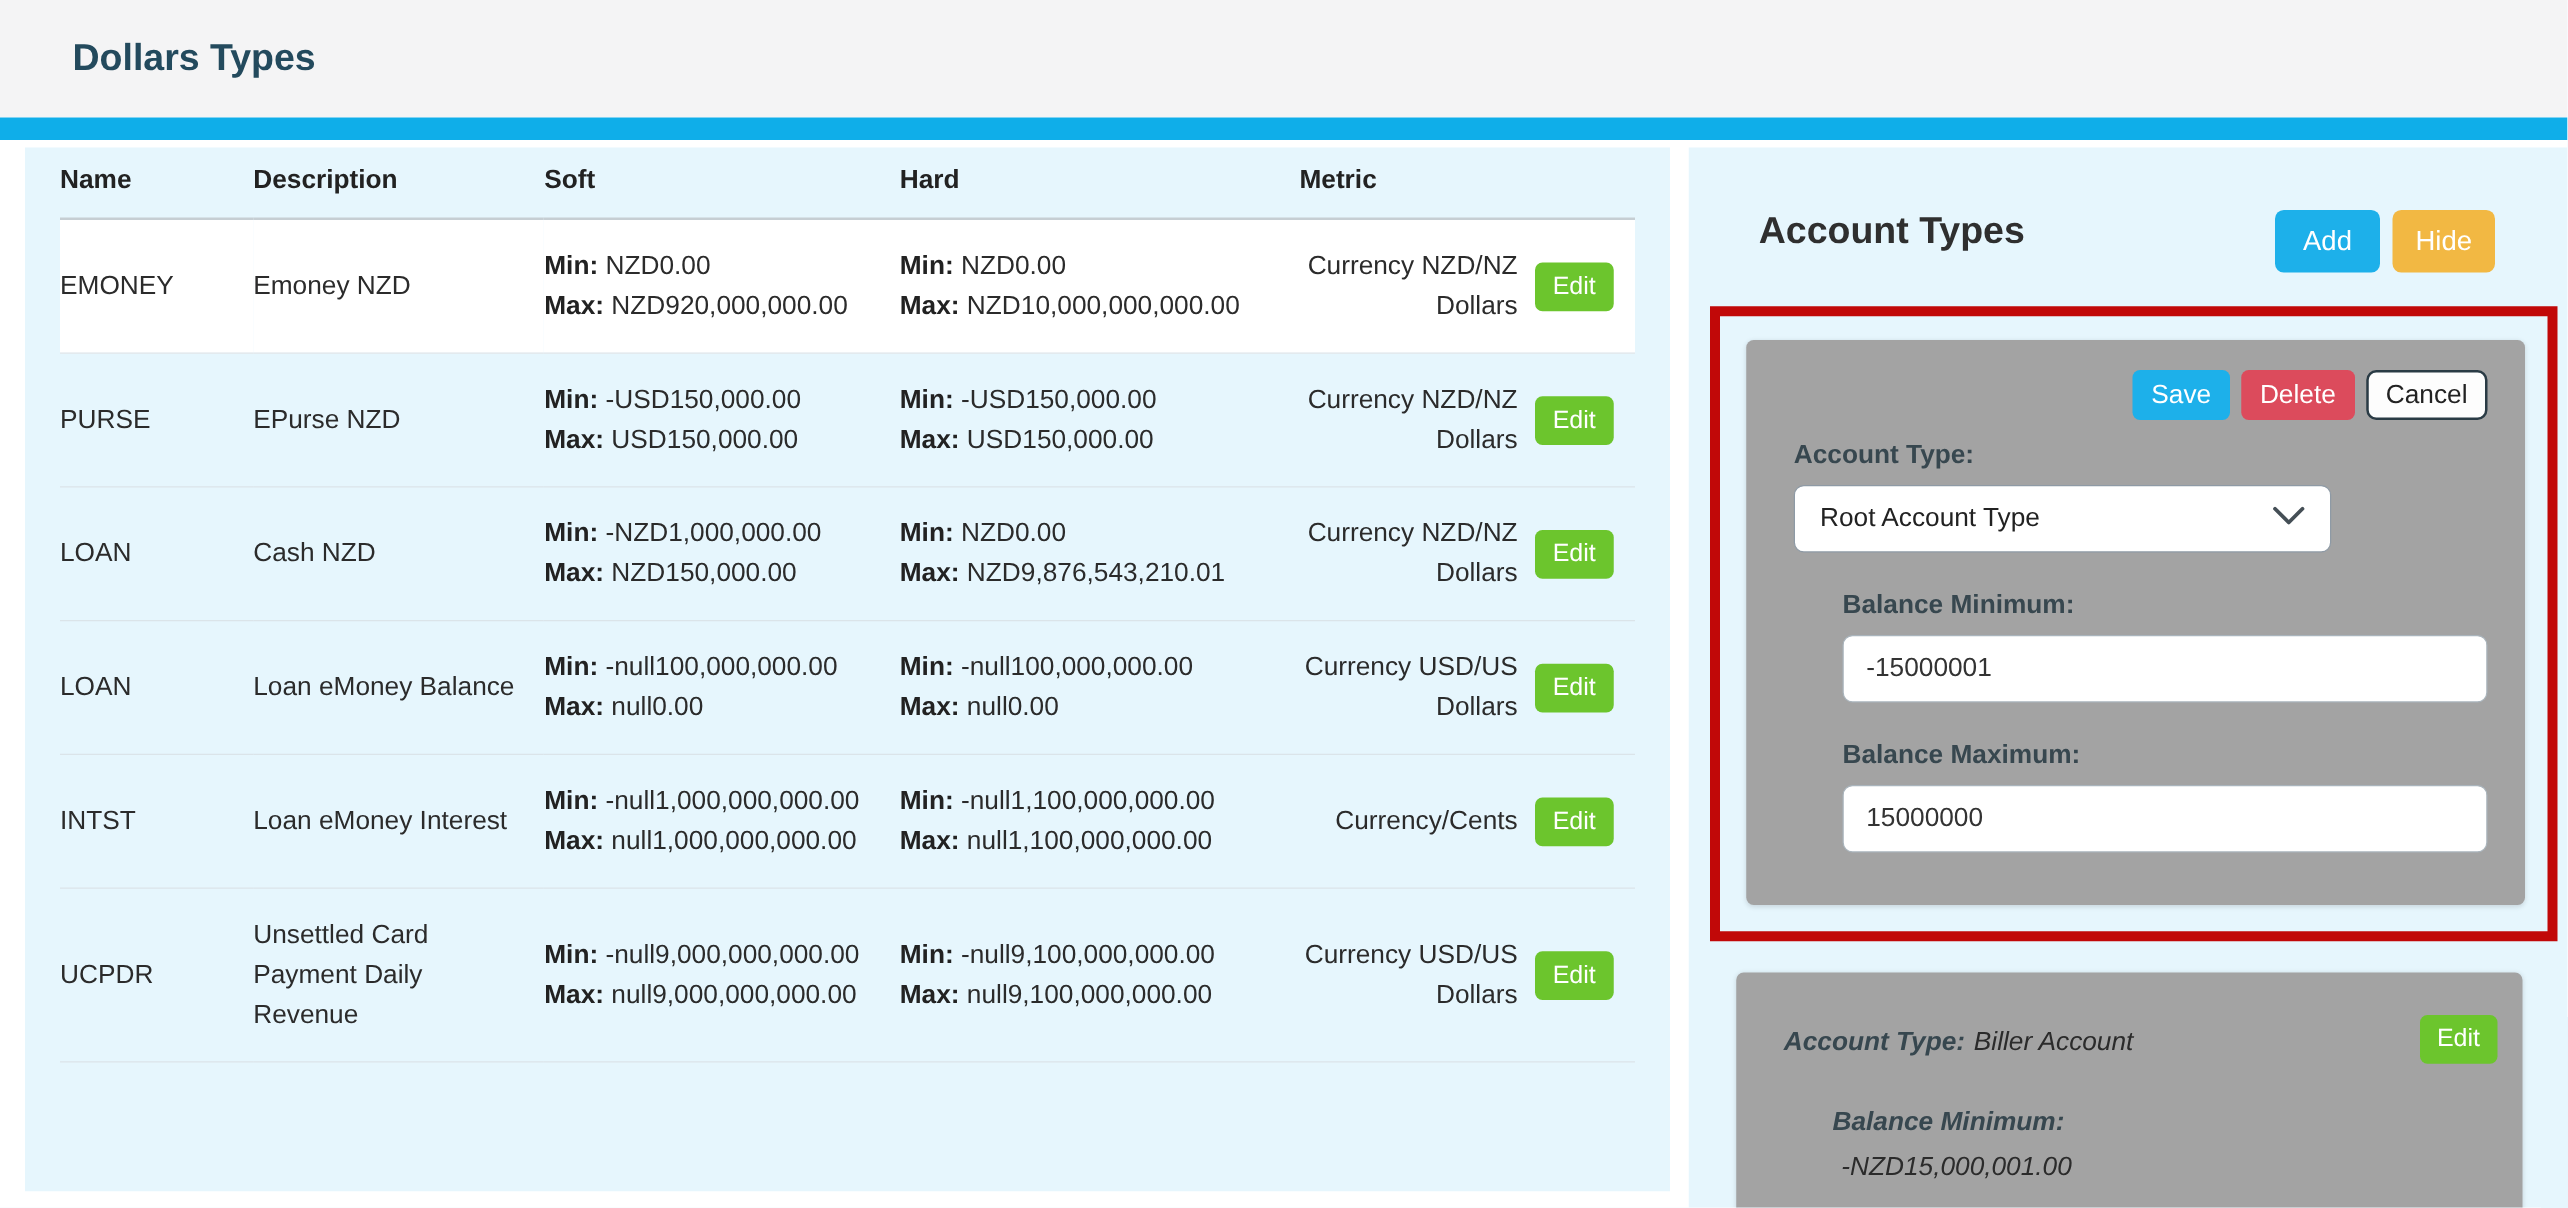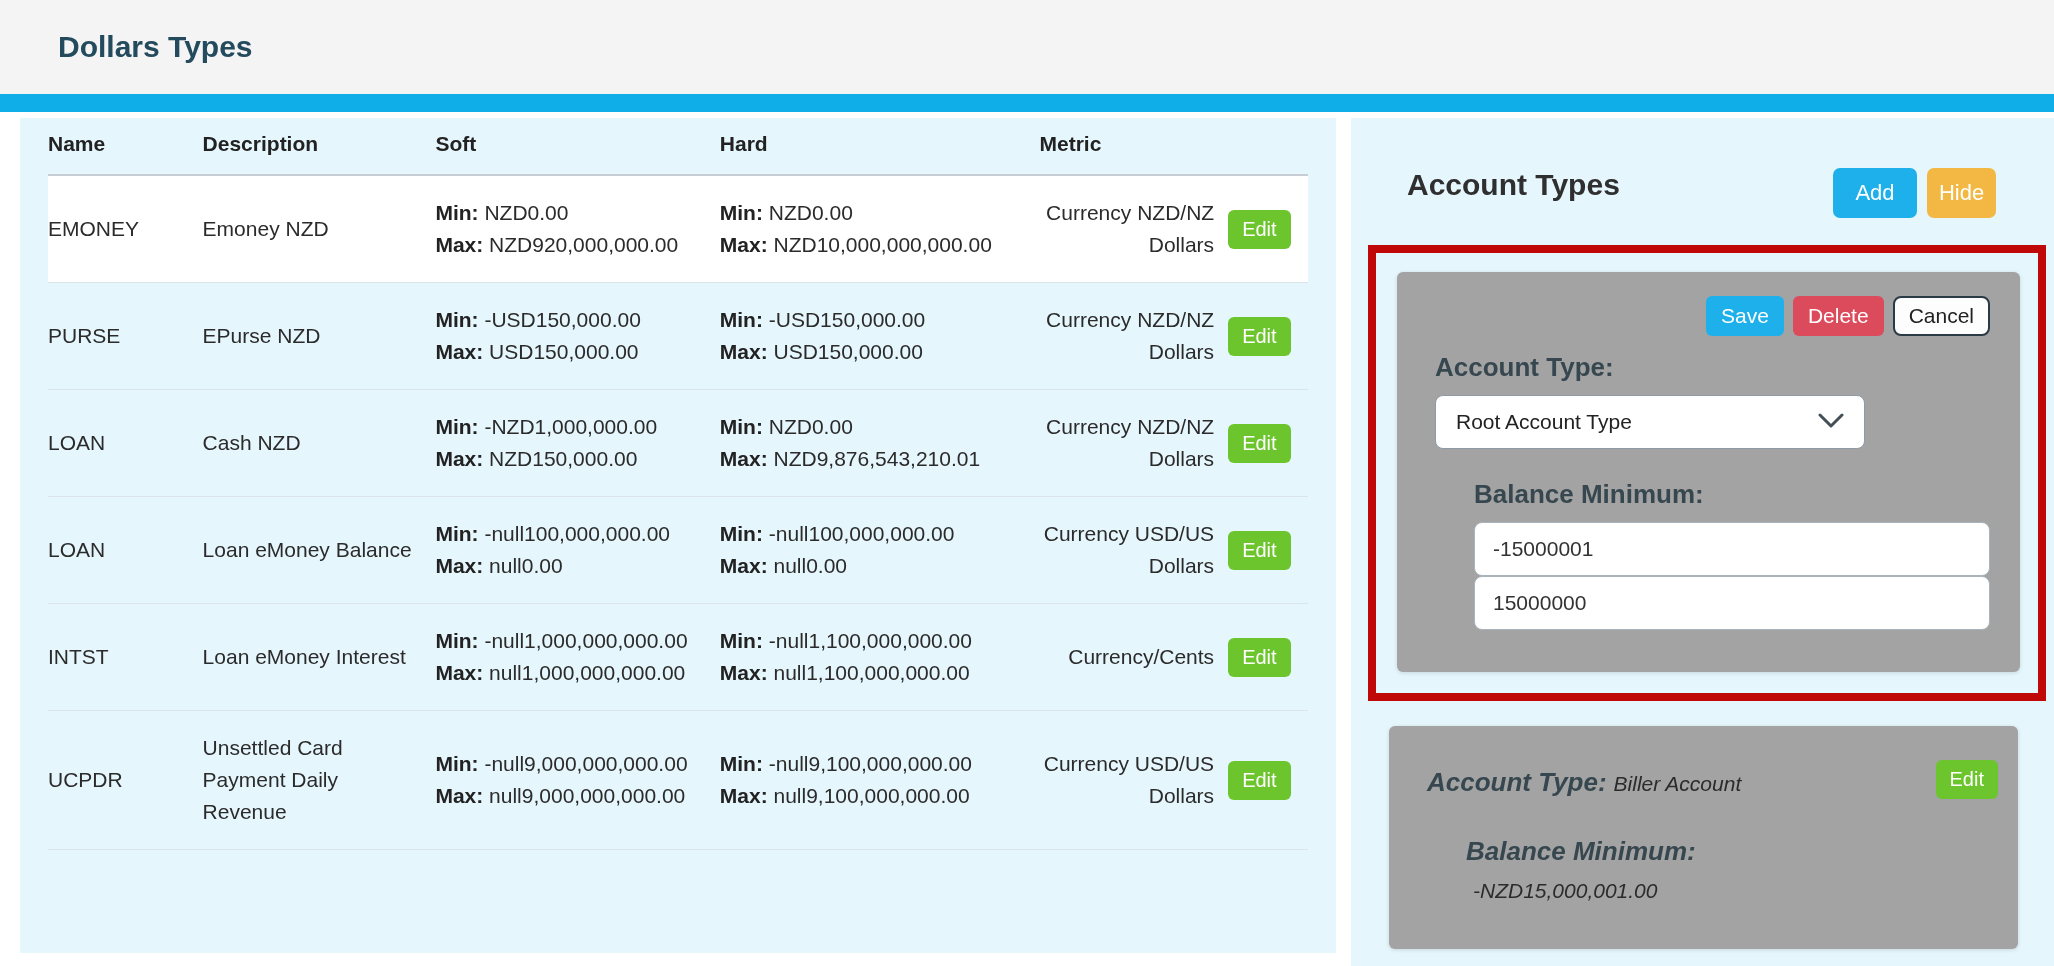--- a/index.html
+++ b/index.html
@@ -30,36 +30,36 @@
   .c-metric { line-height: 32px; text-align: right; }
 
   
   .btn { display: inline-block; border: none; cursor: pointer; color: #fff; text-align: center;
          font-family: inherit; }
   .btn-green { background: var(--edit-green, #6cc52d); font-size: 20px; padding: 8px 14px; border-radius: 6px; }
   .btn-blue  { background: var(--accent-blue2, #1db0ea); }
   .btn-amber { background: var(--hide-amber, #f2b843); }
   .btn-red   { background: var(--delete-red, #dc4b5c); }
   .btn-lg { font-size: 22px; padding: 12px 0; width: 84px; border-radius: 7px; }
-  .btn-lg.btn-amber { width: 69px; }
+  .btn-lg.btn-amber { width: 82px; }
   .btn-sm { font-size: 21px; padding: 7px 15px; border-radius: 6px; }
   .btn-cancel { background: #fdfdfd; color: #222; border: 2px solid #2a3b45; border-radius: 8px;
                 font-size: 21px; padding: 6px 14px; }
 
   
   .rp-head { display: flex; margin: 50px 58px 0 56px; }
   .rp-title { font-size: 30px; font-weight: 700; color: #2f2f2f; flex: 1; }
   .rp-head .btn + .btn { margin-left: 10px; }
 
   .annotation-box { margin: 27px 8px 0 17px; border: 8px solid var(--annotation-red, #c10808);
                     padding: 19px 18px 21px 21px; }
   .card { background: #a3a3a3; border-radius: 6px; box-shadow: 0 1px 4px rgba(0,0,0,0.13); }
   .editor-card { padding: 24px 30px 42px 38px; }
   .editor-actions { display: flex; justify-content: flex-end; gap: 9px; }
-  .field-label { font-size: 26px; font-weight: 700; color: #37474f; }
+  .field-label { font-size: 21px; font-weight: 700; color: #37474f; }
   .editor-card .lbl-account { display: block; margin: 16px 0 12px; }
   .select-box { width: 430px; height: 54px; border: 1px solid #8e9aa5; border-radius: 8px; background: #fff;
                 display: flex; align-items: center; padding: 0 20px; font-size: 21px; color: #222; cursor: pointer; }
   .select-box .sel-text { flex: 1; }
   .indent { margin-left: 39px; }
   .indent .field-label { display: block; margin: 30px 0 12px; }
   .text-input { width: 516px; height: 54px; border: 1px solid #a9b4bc; border-radius: 8px;
                 font-size: 21px; color: #333; padding: 0 18px; font-family: inherit; background: #fff; }
 
   .biller-card { margin: 25px 36px 0 38px; padding: 34px 20px 46px 38px; }
@@ -225,20 +225,21 @@
             <span class="sel-text">Root Account Type</span>
             <span>
               <svg width="26" height="16" viewBox="0 0 26 16">
                   <polyline points="2,2 13,13 24,2" fill="none" stroke="#454f56" stroke-width="3" stroke-linecap="round" stroke-linejoin="round"></polyline>
                 </svg>
             </span>
           </div>
           <div class="indent">
             <span class="field-label">Balance Minimum:</span>
             <input class="text-input" type="text" value="-15000001" style="">
+            <span class="field-label">Balance Maximum:</span>
             <input class="text-input" type="text" value="15000000" style="">
           </div>
         </div>
       </div>
 
       <div class="card biller-card">
         <div class="biller-head">
           <div class="head-text kv">
             <span class="field-label">Account Type:</span><span class="v">Biller Account</span>
           </div>

